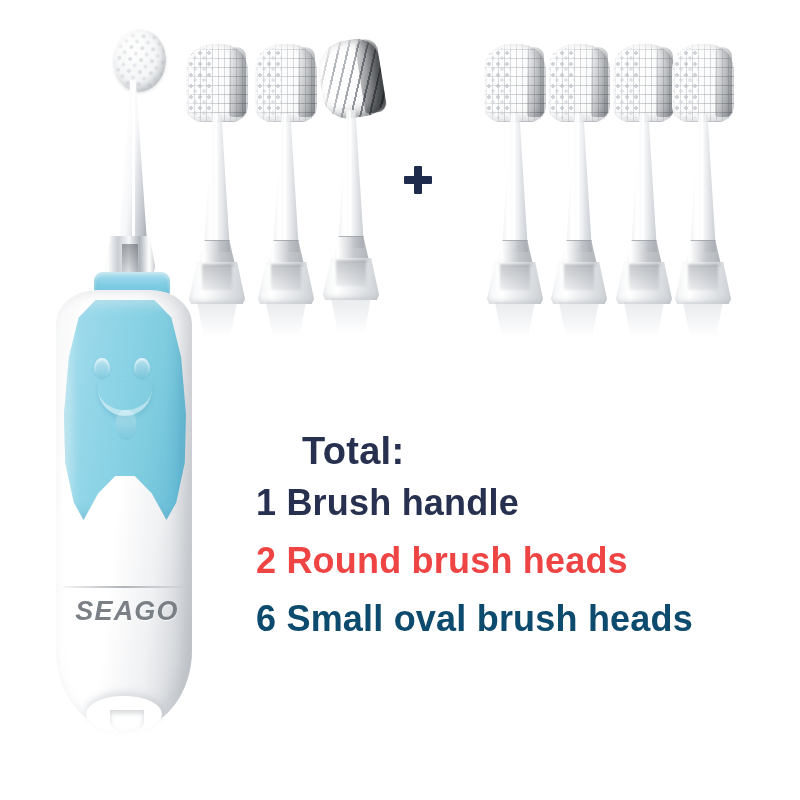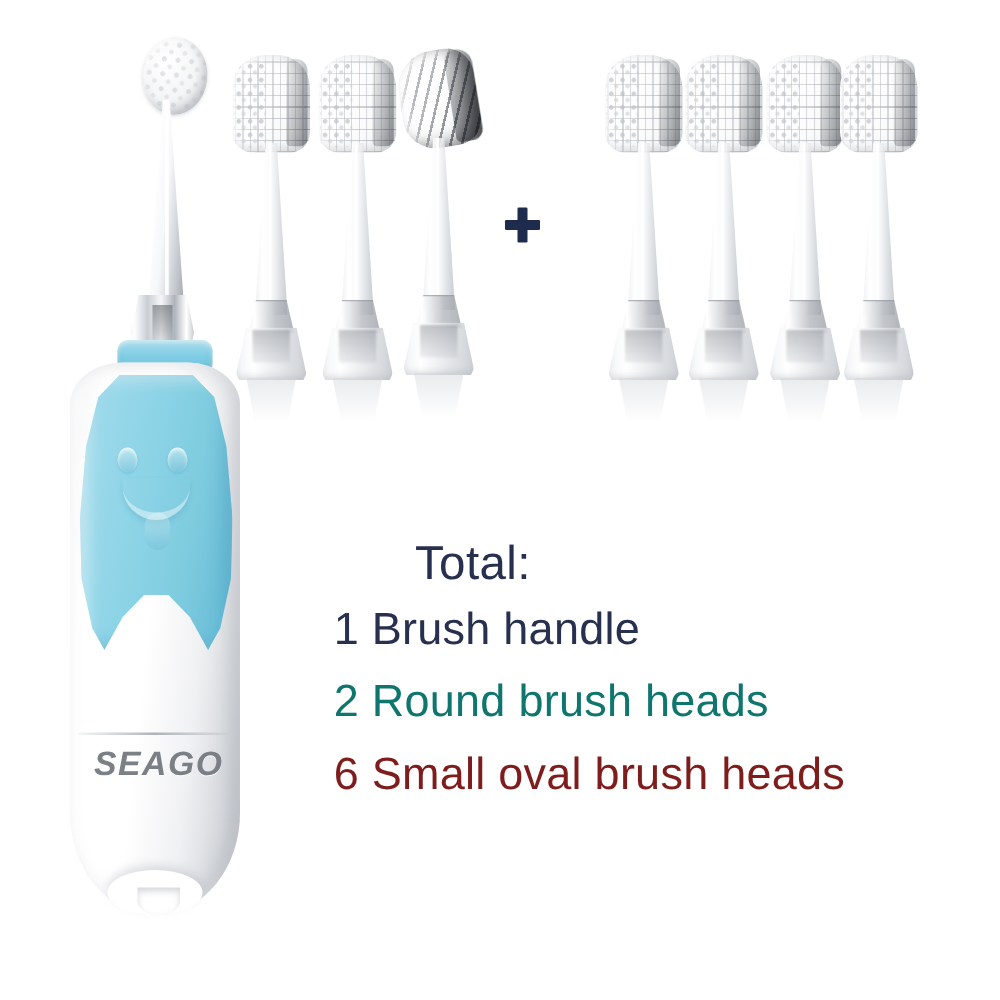--- a/index.html
+++ b/index.html
@@ -21,31 +21,31 @@
 
   
   .text-block {
     position: absolute;
     left: 250px;
     top: 428px;
     width: 470px;
   }
   .line-total {
     font-size: 38px;
-    font-weight: normal;
+    font-weight: bold;
     letter-spacing: 0.3px;
-    margin-left: 82px;
+    margin-left: 52px;
     line-height: 46px;
     white-space: nowrap;
   }
   .spec-line {
     font-size: 36px;
-    font-weight: normal;
+    font-weight: bold;
     letter-spacing: 0.2px;
-    margin-left: 17px;
+    margin-left: 6px;
     line-height: 58px;
     white-space: nowrap;
   }
 
   
   .plus {
     position: absolute;
     left: 404px;
     top: 166px;
     width: 28px;
@@ -426,17 +426,17 @@
       </div>
     <div class="neck"></div>
     <div class="collar"></div>
     <div class="base"></div>
     <div class="reflect"></div>
   </div>
 
   <div class="text-block">
     <div class="line-total" id="cap-title" style="color: rgb(39, 48, 79);">Total:</div>
     <div class="spec-line" id="cap-l0" style="color: rgb(39, 48, 79);">1 Brush handle</div>
-    <div class="spec-line" id="cap-l1" style="color: #0f766e;">2 Round brush heads</div>
-    <div class="spec-line" id="cap-l2" style="color: #7f1d1d;">6 Small oval brush heads</div>
+    <div class="spec-line" id="cap-l1" style="color: #ef4444;">2 Round brush heads</div>
+    <div class="spec-line" id="cap-l2" style="color: #0c4a6e;">6 Small oval brush heads</div>
   </div>
 
 </div>
 
 </body></html>

